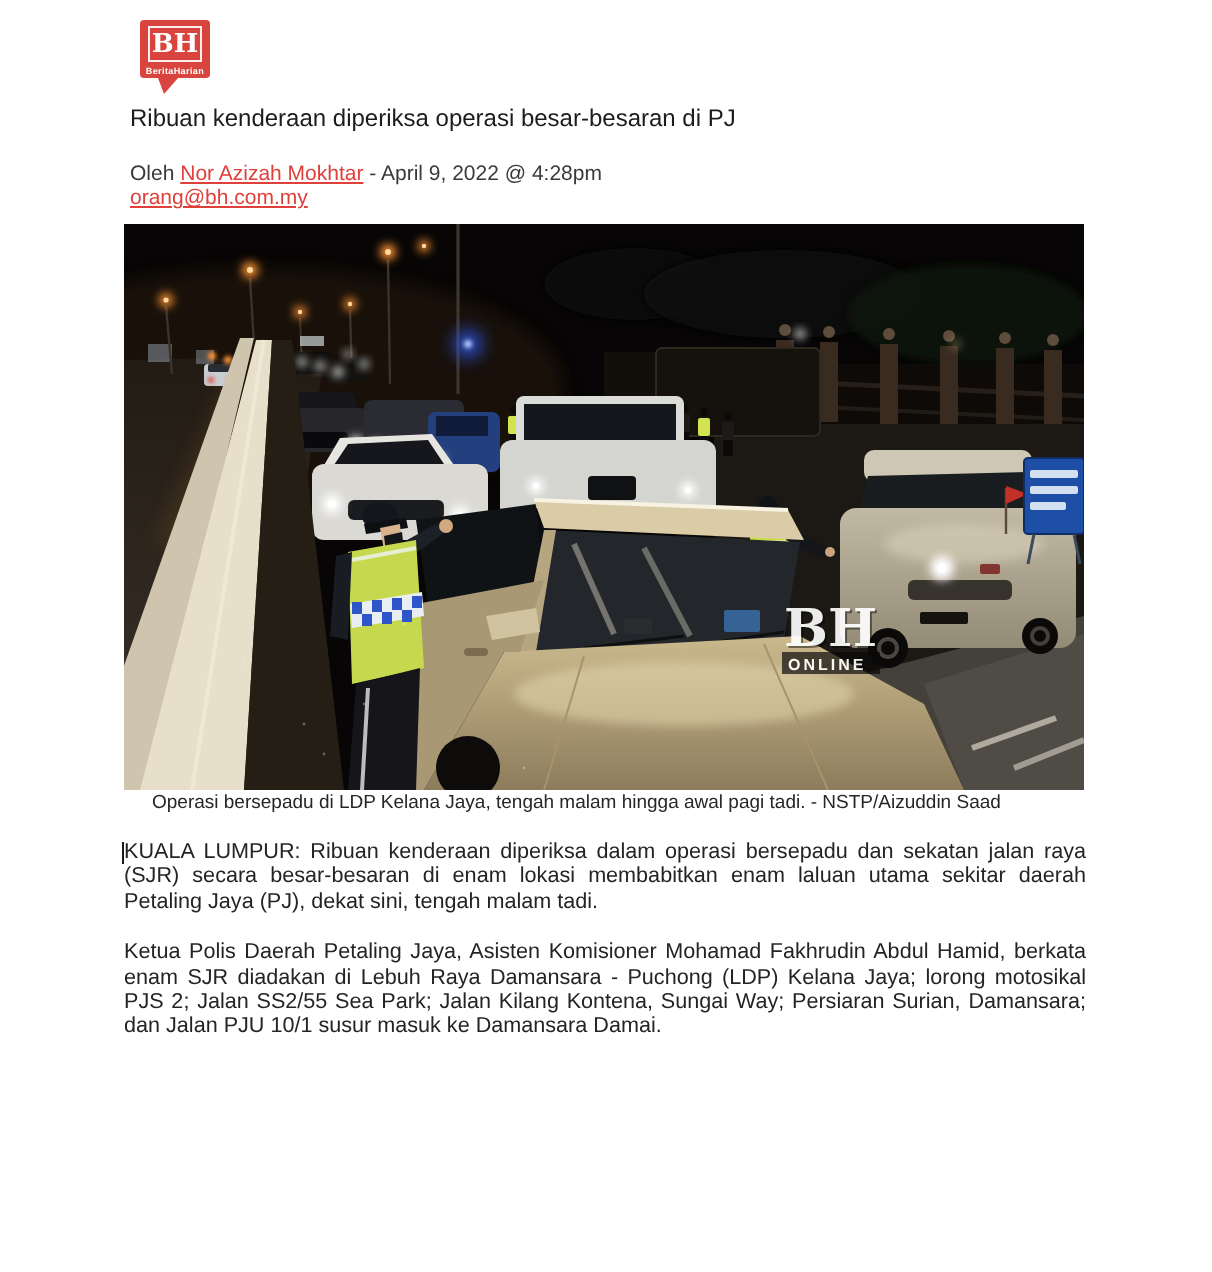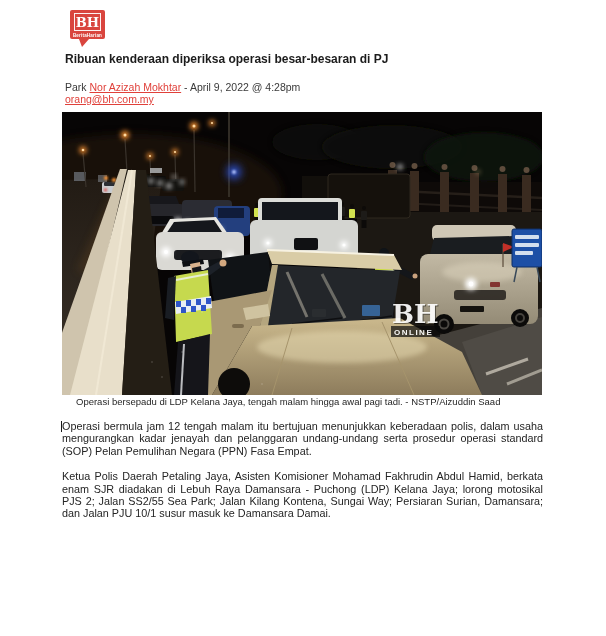--- a/index.html
+++ b/index.html
@@ -11,21 +11,21 @@
         border-radius:2px;}
   .logo-frame{position:absolute;left:4px;right:4px;top:3px;bottom:8px;
         border:1px solid rgba(255,255,255,.92);display:flex;align-items:center;justify-content:center;}
   .logo-bh{font-family:"DejaVu Serif",serif;font-weight:bold;font-size:13px;line-height:1;color:#fff;}
   .logo-sub{position:absolute;left:0;right:0;bottom:1.5px;text-align:center;color:#fff;
         font-size:4.5px;letter-spacing:.2px;font-weight:bold;}
   .logo-tail{position:absolute;left:9px;top:100%;width:0;height:0;
         border-top:8px solid #d9453e;border-right:7px solid transparent;border-left:3px solid transparent;}
 
   .headline{position:absolute;left:65px;top:52px;width:480px;margin:0;
-        font-size:12px;font-weight:bold;color:#1c1c1c;}
+        font-size:12px;font-weight:normal;color:#1c1c1c;}
   .byline{position:absolute;left:65px;top:81px;font-size:10.5px;color:#3a3a3a;}
   .byline a,.email a{color:#e0403a;text-decoration:underline;}
   .email{position:absolute;left:65px;top:93px;font-size:10.5px;}
 
   .photo{position:absolute;left:62px;top:112px;width:480px;height:283px;background:#060505;}
   .photo svg{display:block;width:480px;height:283px;}
 
   .caption{position:absolute;left:76px;top:396px;width:480px;font-size:9.5px;
         line-height:11px;color:#262626;}
 
@@ -43,21 +43,21 @@
     <div class="logo-frame">
       <span class="logo-bh">BH</span>
     </div>
     <div class="logo-sub">BeritaHarian</div>
     <div class="logo-tail"></div>
   </div>
 
   <h1 class="headline">Ribuan kenderaan diperiksa operasi besar-besaran di PJ</h1>
 
   <div class="byline">
-    <span>Park</span>
+    <span>Oleh</span>
     <a href="#">Nor Azizah Mokhtar</a>
     <span>- April 9, 2022 @ 4:28pm</span>
   </div>
   <div class="email">
     <a href="#">orang@bh.com.my</a>
   </div>
 
   <div class="photo">
     <svg viewBox="0 0 480 283" xmlns="http://www.w3.org/2000/svg">
       <defs>
@@ -379,17 +379,17 @@
           <circle cx="140" cy="200" r=".7"></circle>
           <circle cx="100" cy="265" r=".7"></circle>
       </g>
     </svg>
   </div>
 
   <div class="caption">Operasi bersepadu di LDP Kelana Jaya, tengah malam hingga awal pagi tadi. - NSTP/Aizuddin Saad</div>
 
   <div class="caret"></div>
   <div class="body-text">
-    <p>Operasi bermula jam 12 tengah malam itu bertujuan menunjukkan keberadaan polis, dalam usaha mengurangkan kadar jenayah dan pelanggaran undang-undang serta prosedur operasi standard (SOP) Pelan Pemulihan Negara (PPN) Fasa Empat.</p>
+    <p>KUALA LUMPUR: Ribuan kenderaan diperiksa dalam operasi bersepadu dan sekatan jalan raya (SJR) secara besar-besaran di enam lokasi membabitkan enam laluan utama sekitar daerah Petaling Jaya (PJ), dekat sini, tengah malam tadi.</p>
     <p>Ketua Polis Daerah Petaling Jaya, Asisten Komisioner Mohamad Fakhrudin Abdul Hamid, berkata enam SJR diadakan di Lebuh Raya Damansara - Puchong (LDP) Kelana Jaya; lorong motosikal PJS 2; Jalan SS2/55 Sea Park; Jalan Kilang Kontena, Sungai Way; Persiaran Surian, Damansara; dan Jalan PJU 10/1 susur masuk ke Damansara Damai.</p>
   </div>
 
 </div>
 
 </body></html>

